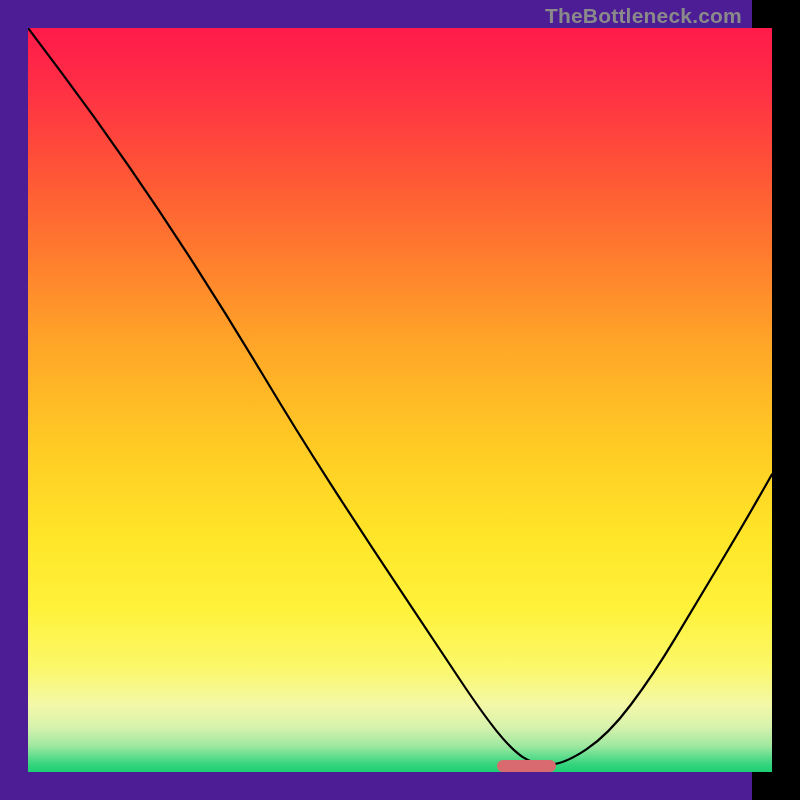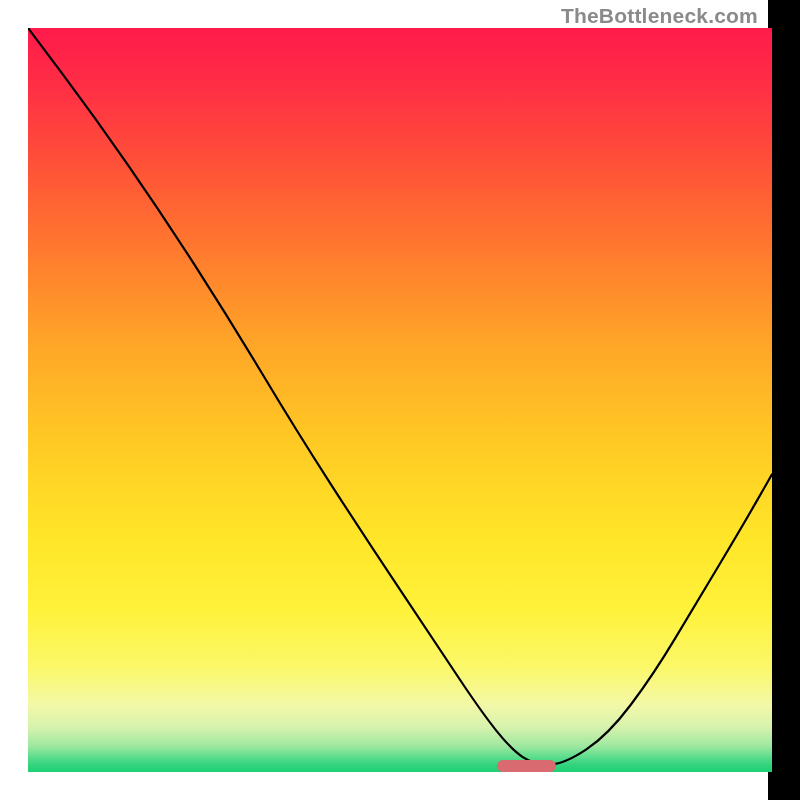--- a/index.html
+++ b/index.html
@@ -9,22 +9,21 @@
     height: 800px;
     background: #000;
     overflow: hidden;
   }
   .frame {
     position: absolute;
     left: 0;
     top: 0;
     width: 752px;
     height: 800px;
-    background: #ffffff;
-    padding-left: 16px;
+    background: #4c1d95;
   }
   .plot {
     position: absolute;
     left: 28px;
     top: 28px;
     width: 744px;
     height: 744px;
     overflow: hidden;
   }
   .gradient {

